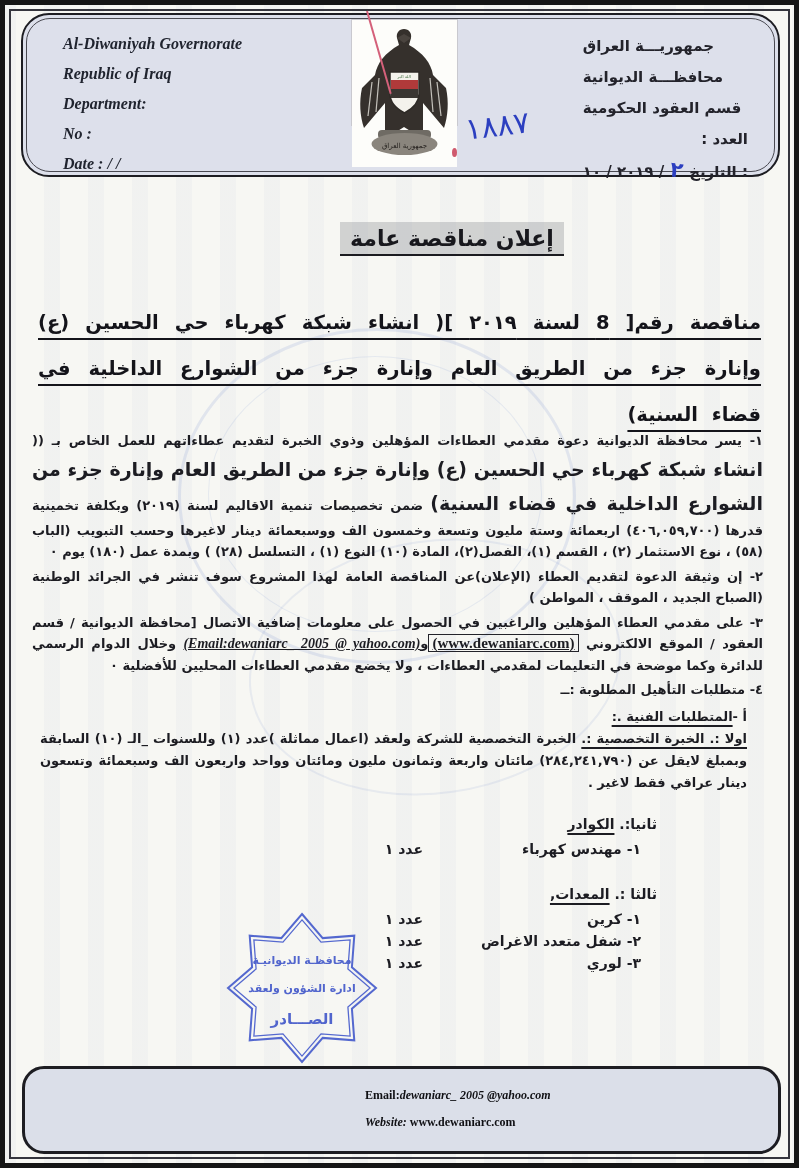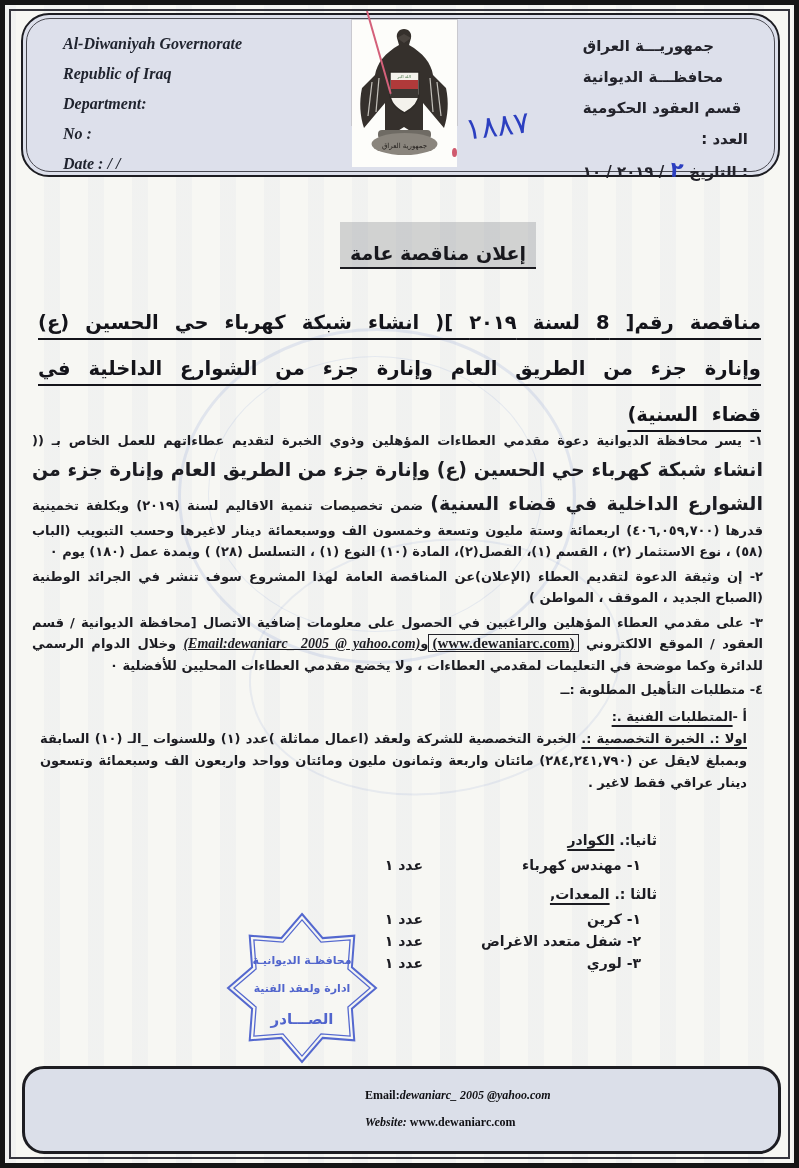--- a/index.html
+++ b/index.html
@@ -54,23 +54,23 @@
   .red-dot{position:absolute;left:452px;top:148px;width:5px;height:9px;background:#cf5a6e;border-radius:50%;}
 
   
   .wm1{position:absolute;left:178px;top:328px;width:392px;height:330px;border:3px solid rgba(112,136,205,0.16);border-radius:50%;}
   .wm1b{position:absolute;left:208px;top:356px;width:332px;height:274px;border:1px solid rgba(112,136,205,0.13);border-radius:50%;}
   .wm2{position:absolute;left:248px;top:540px;width:370px;height:250px;border:2px solid rgba(112,136,205,0.12);border-radius:50%;transform:rotate(-8deg);}
 
   
   .doc-title{
     position:absolute;left:340px;top:222px;
-    direction:rtl;font-size:19px;font-weight:700;color:#18181d;
+    direction:rtl;font-size:22px;font-weight:700;color:#18181d;
     background:rgba(148,150,155,0.38);
-    padding:20px 10px 3px 10px;border-bottom:2px solid #1b1b20;
+    padding:4px 10px 3px 10px;border-bottom:2px solid #1b1b20;
   }
 
   
   .tender-heading{
     position:absolute;top:300px;right:38px;left:38px;
     direction:rtl;text-align:justify;color:#14141a;
     font-size:19.5px;font-weight:700;line-height:46px;word-spacing:7px;
     text-decoration:underline;text-decoration-thickness:2px;text-underline-offset:9px;
   }
 
@@ -86,21 +86,21 @@
   .www-link{font-weight:700;font-size:15px;text-decoration:underline;border:1.5px solid #23232a;padding:0 3px;}
   .email-link{font-style:italic;font-weight:700;font-size:14px;text-decoration:underline;}
 
   .qual-block{
     position:absolute;top:706px;right:52px;left:40px;
     direction:rtl;text-align:justify;color:#1c1c22;
     font-size:13px;line-height:22px;font-weight:700;
   }
   .u{text-decoration:underline;text-decoration-thickness:1.5px;text-underline-offset:4px;}
 
-  .section-cadres{position:absolute;top:816px;right:36px;left:36px;direction:rtl;color:#1c1c22;font-size:14px;font-weight:700;margin-top:16px;}
+  .section-cadres{position:absolute;top:816px;right:36px;left:36px;direction:rtl;color:#1c1c22;font-size:14px;font-weight:700;}
   .section-equip{position:absolute;top:886px;right:36px;left:36px;direction:rtl;color:#1c1c22;font-size:14px;font-weight:700;}
   .sec-head{padding-right:106px;margin-bottom:6px;}
   .sec-row{display:flex;direction:rtl;padding-right:122px;line-height:22px;}
   .sec-row .nm{flex:0 0 218px;}
   .sec-row .ct{flex:none;}
 
   
   .stamp{position:absolute;left:222px;top:910px;width:160px;height:160px;}
   .stamp svg{position:absolute;inset:0;}
   .stamp-text{position:absolute;left:0;right:0;text-align:center;color:#5165cd;font-weight:700;direction:rtl;}
@@ -224,21 +224,21 @@
   </div>
 
   <div class="stamp">
     <svg viewBox="0 0 160 160" width="160" height="160">
       <g fill="none" stroke="#5468cf" stroke-width="2">
         <polygon points="80,4 100.7,28.1 132.3,25.7 129.9,57.3 154,78 129.9,98.7 132.3,130.3 100.7,127.9 80,152 59.3,127.9 27.7,130.3 30.1,98.7 6,78 30.1,57.3 27.7,25.7 59.3,28.1"></polygon>
         <polygon points="80,4 100.7,28.1 132.3,25.7 129.9,57.3 154,78 129.9,98.7 132.3,130.3 100.7,127.9 80,152 59.3,127.9 27.7,130.3 30.1,98.7 6,78 30.1,57.3 27.7,25.7 59.3,28.1" transform="translate(80 78) scale(0.92) translate(-80 -78)" stroke-width="1.4"></polygon>
       </g>
     </svg>
     <div class="stamp-text st1">محافظـة الديوانيـة</div>
-    <div class="stamp-text st2">ادارة ولعقد الفنية</div>
+    <div class="stamp-text st2">ادارة الشؤون ولعقد</div>
     <div class="stamp-text st3">الصـــادر</div>
   </div>
 
   <div class="footer-box">
     <div class="footer-text">
       <div><span class="lbl">Email:</span><span class="it">dewaniarc_ 2005 @yahoo.com</span></div>
       <div><span class="it">Website:</span> <span class="site-underline">www.dewaniarc.com</span></div>
     </div>
   </div>
 

